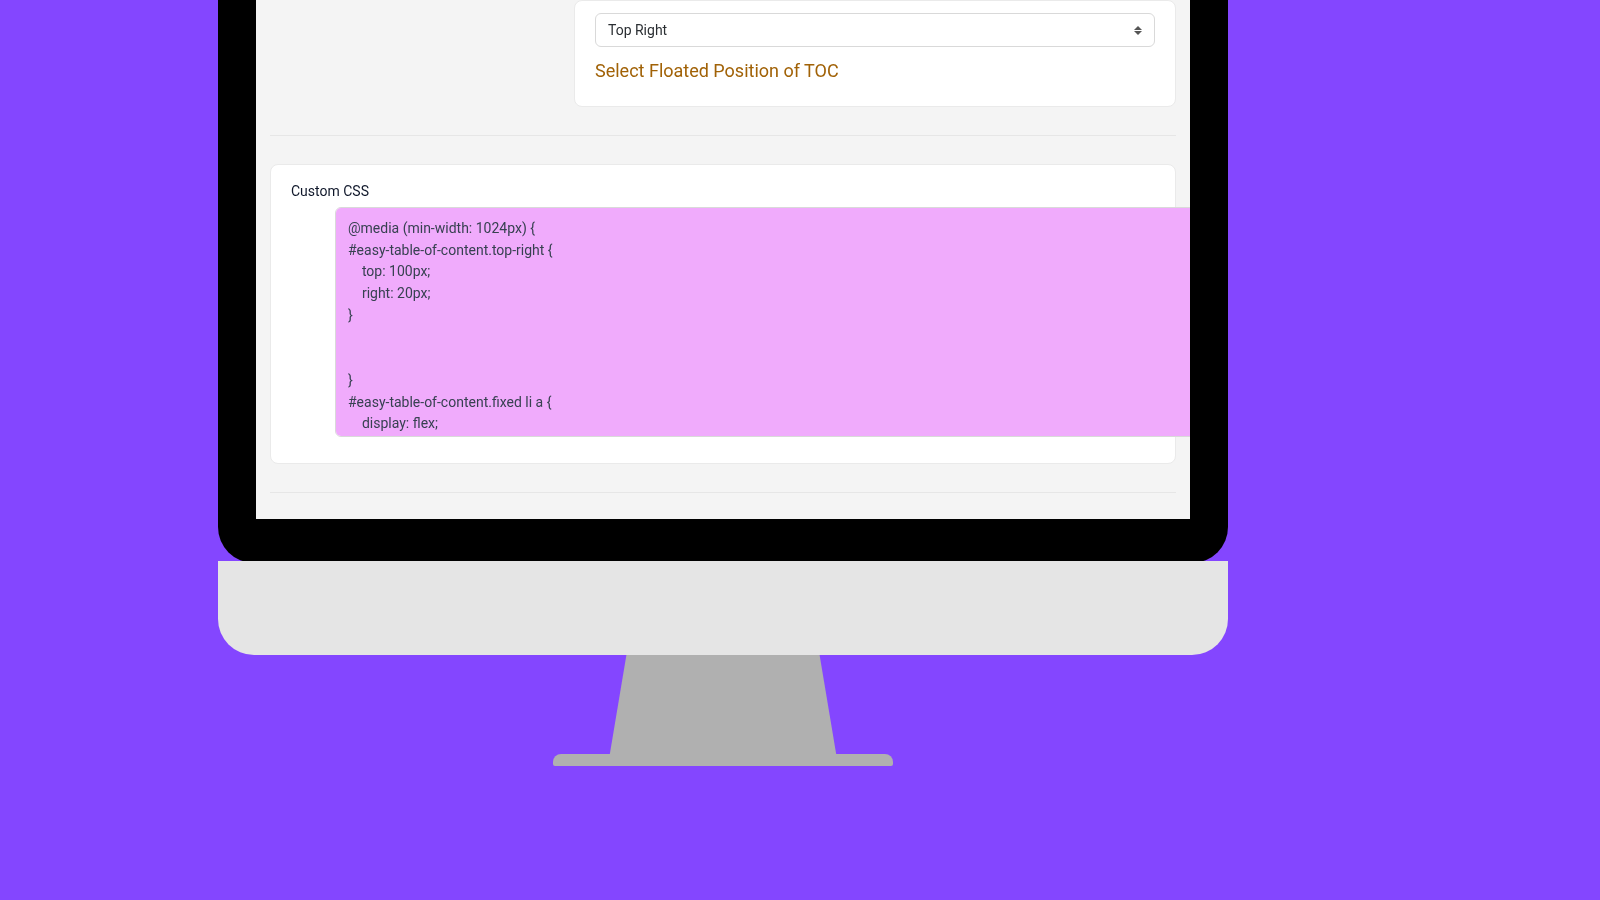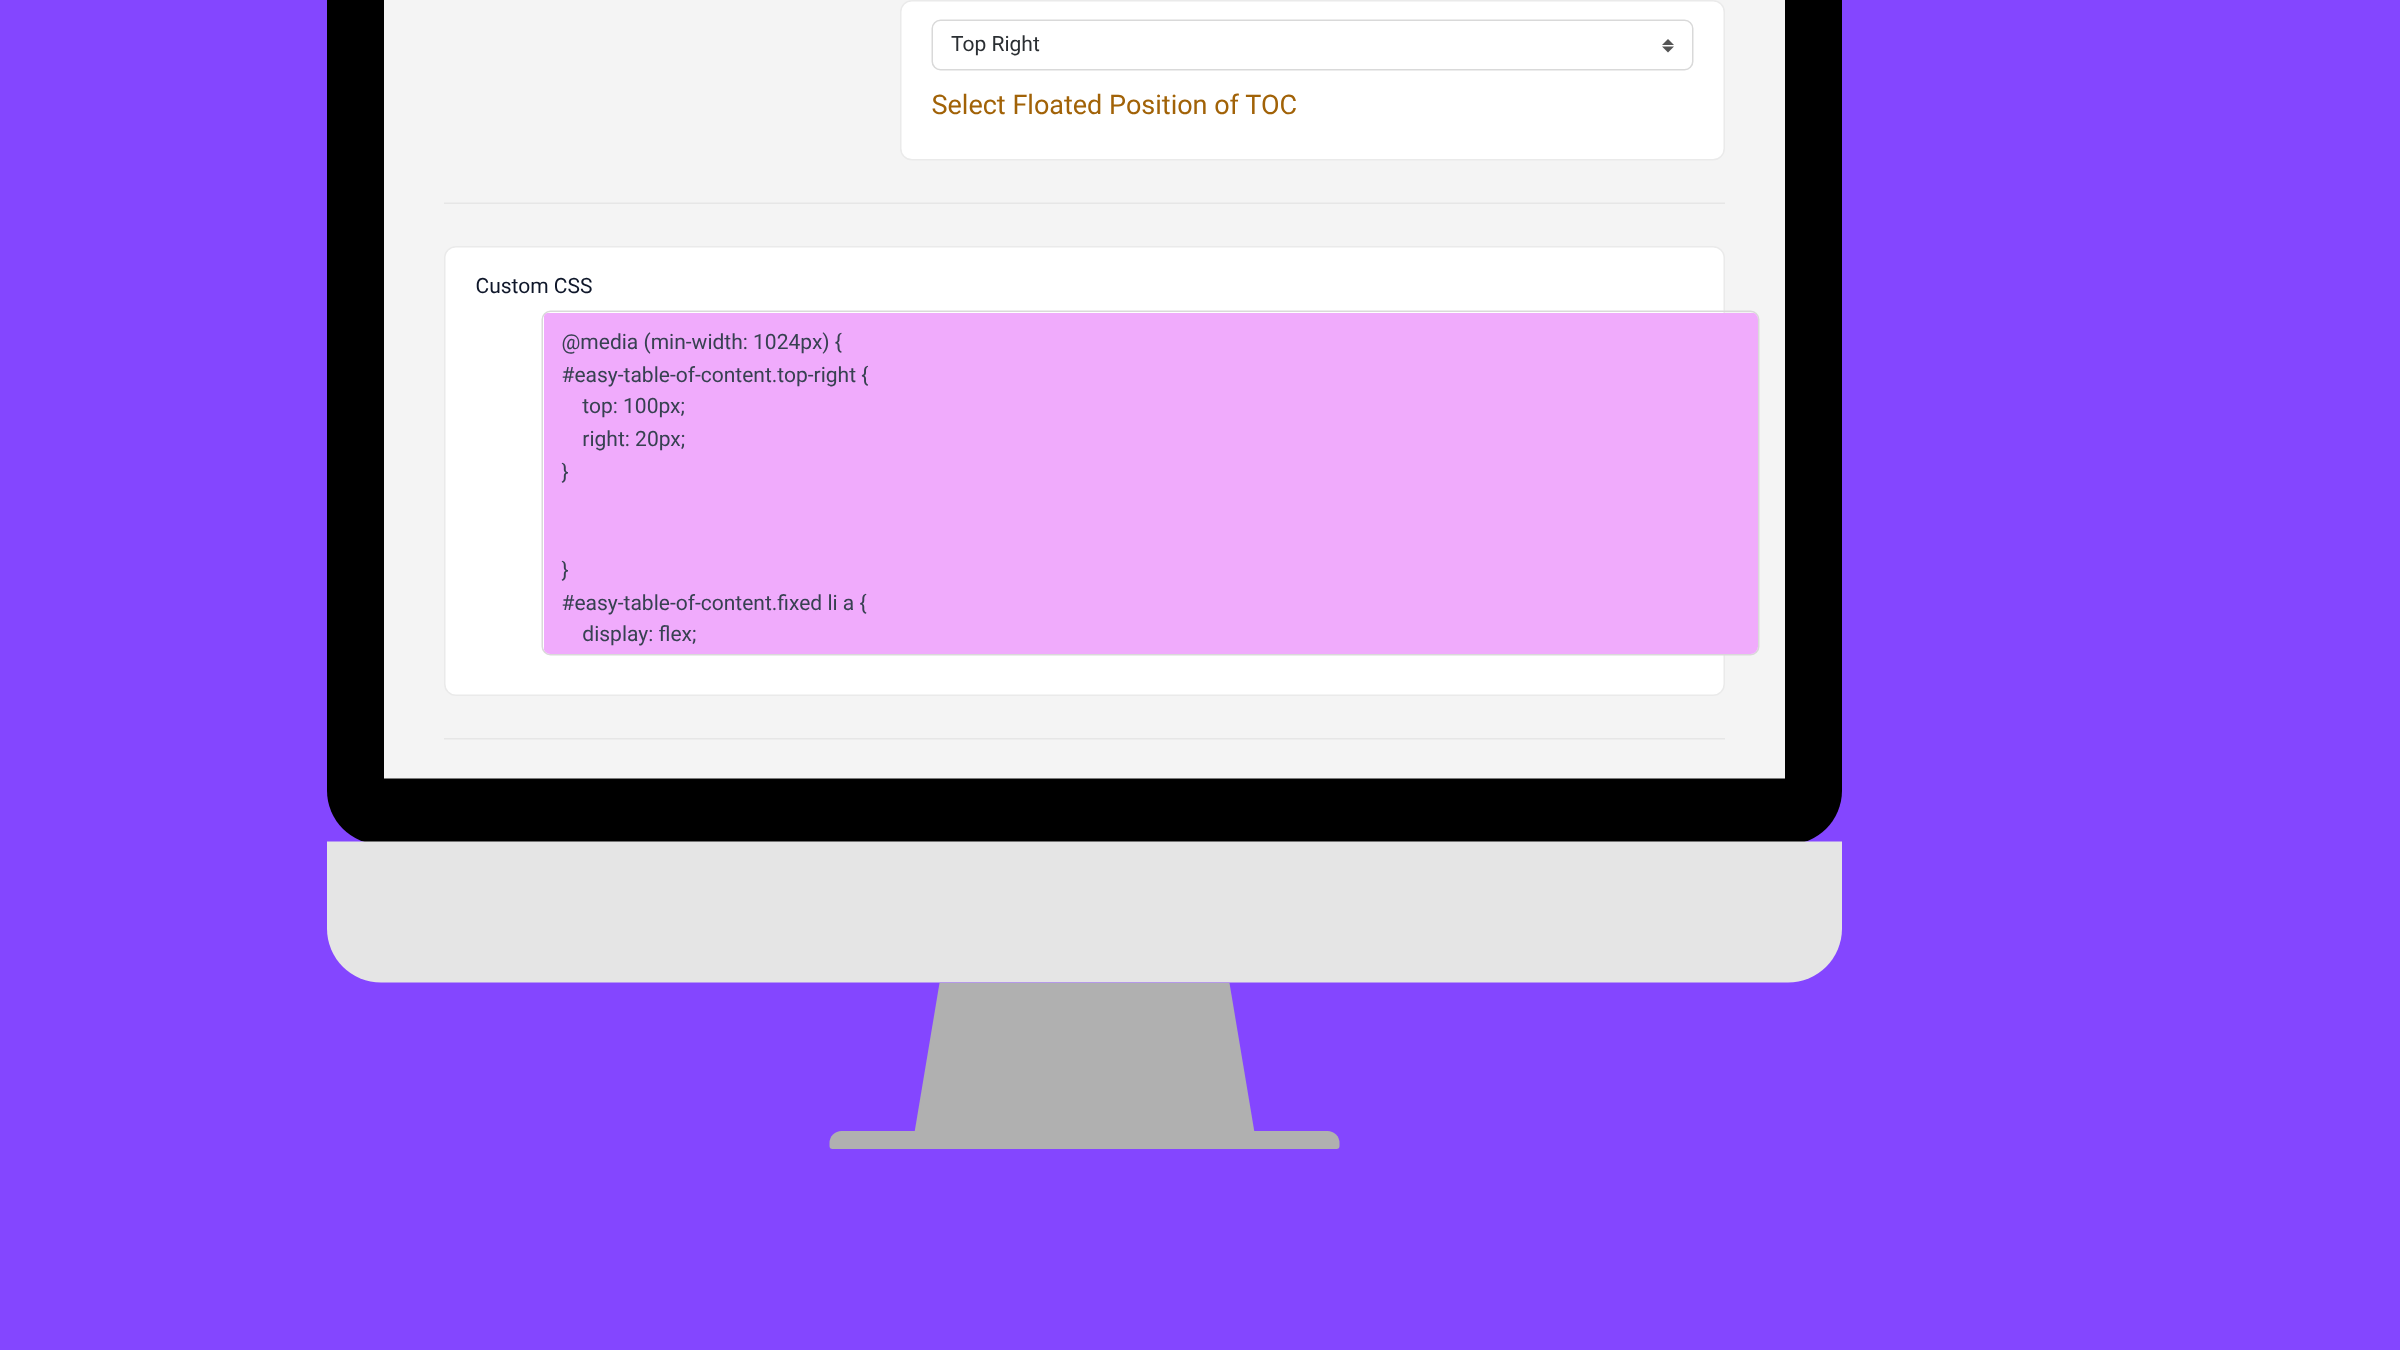--- a/index.html
+++ b/index.html
@@ -60,21 +60,21 @@
   
   .screen {
     background: #f4f4f4;
     width: 934px;
     height: 519px;
     overflow: hidden;
     color: #1f2328;
   }
 
   .content {
-    padding: 0 40px;
+    padding: 0 14px;
   }
 
   .row {
     display: flex;
     align-items: flex-start;
     gap: 24px;
     border-bottom: 1px solid #e6e6e6;
     padding: 28px 0;
   }
   .row:first-child { padding-top: 0; }

